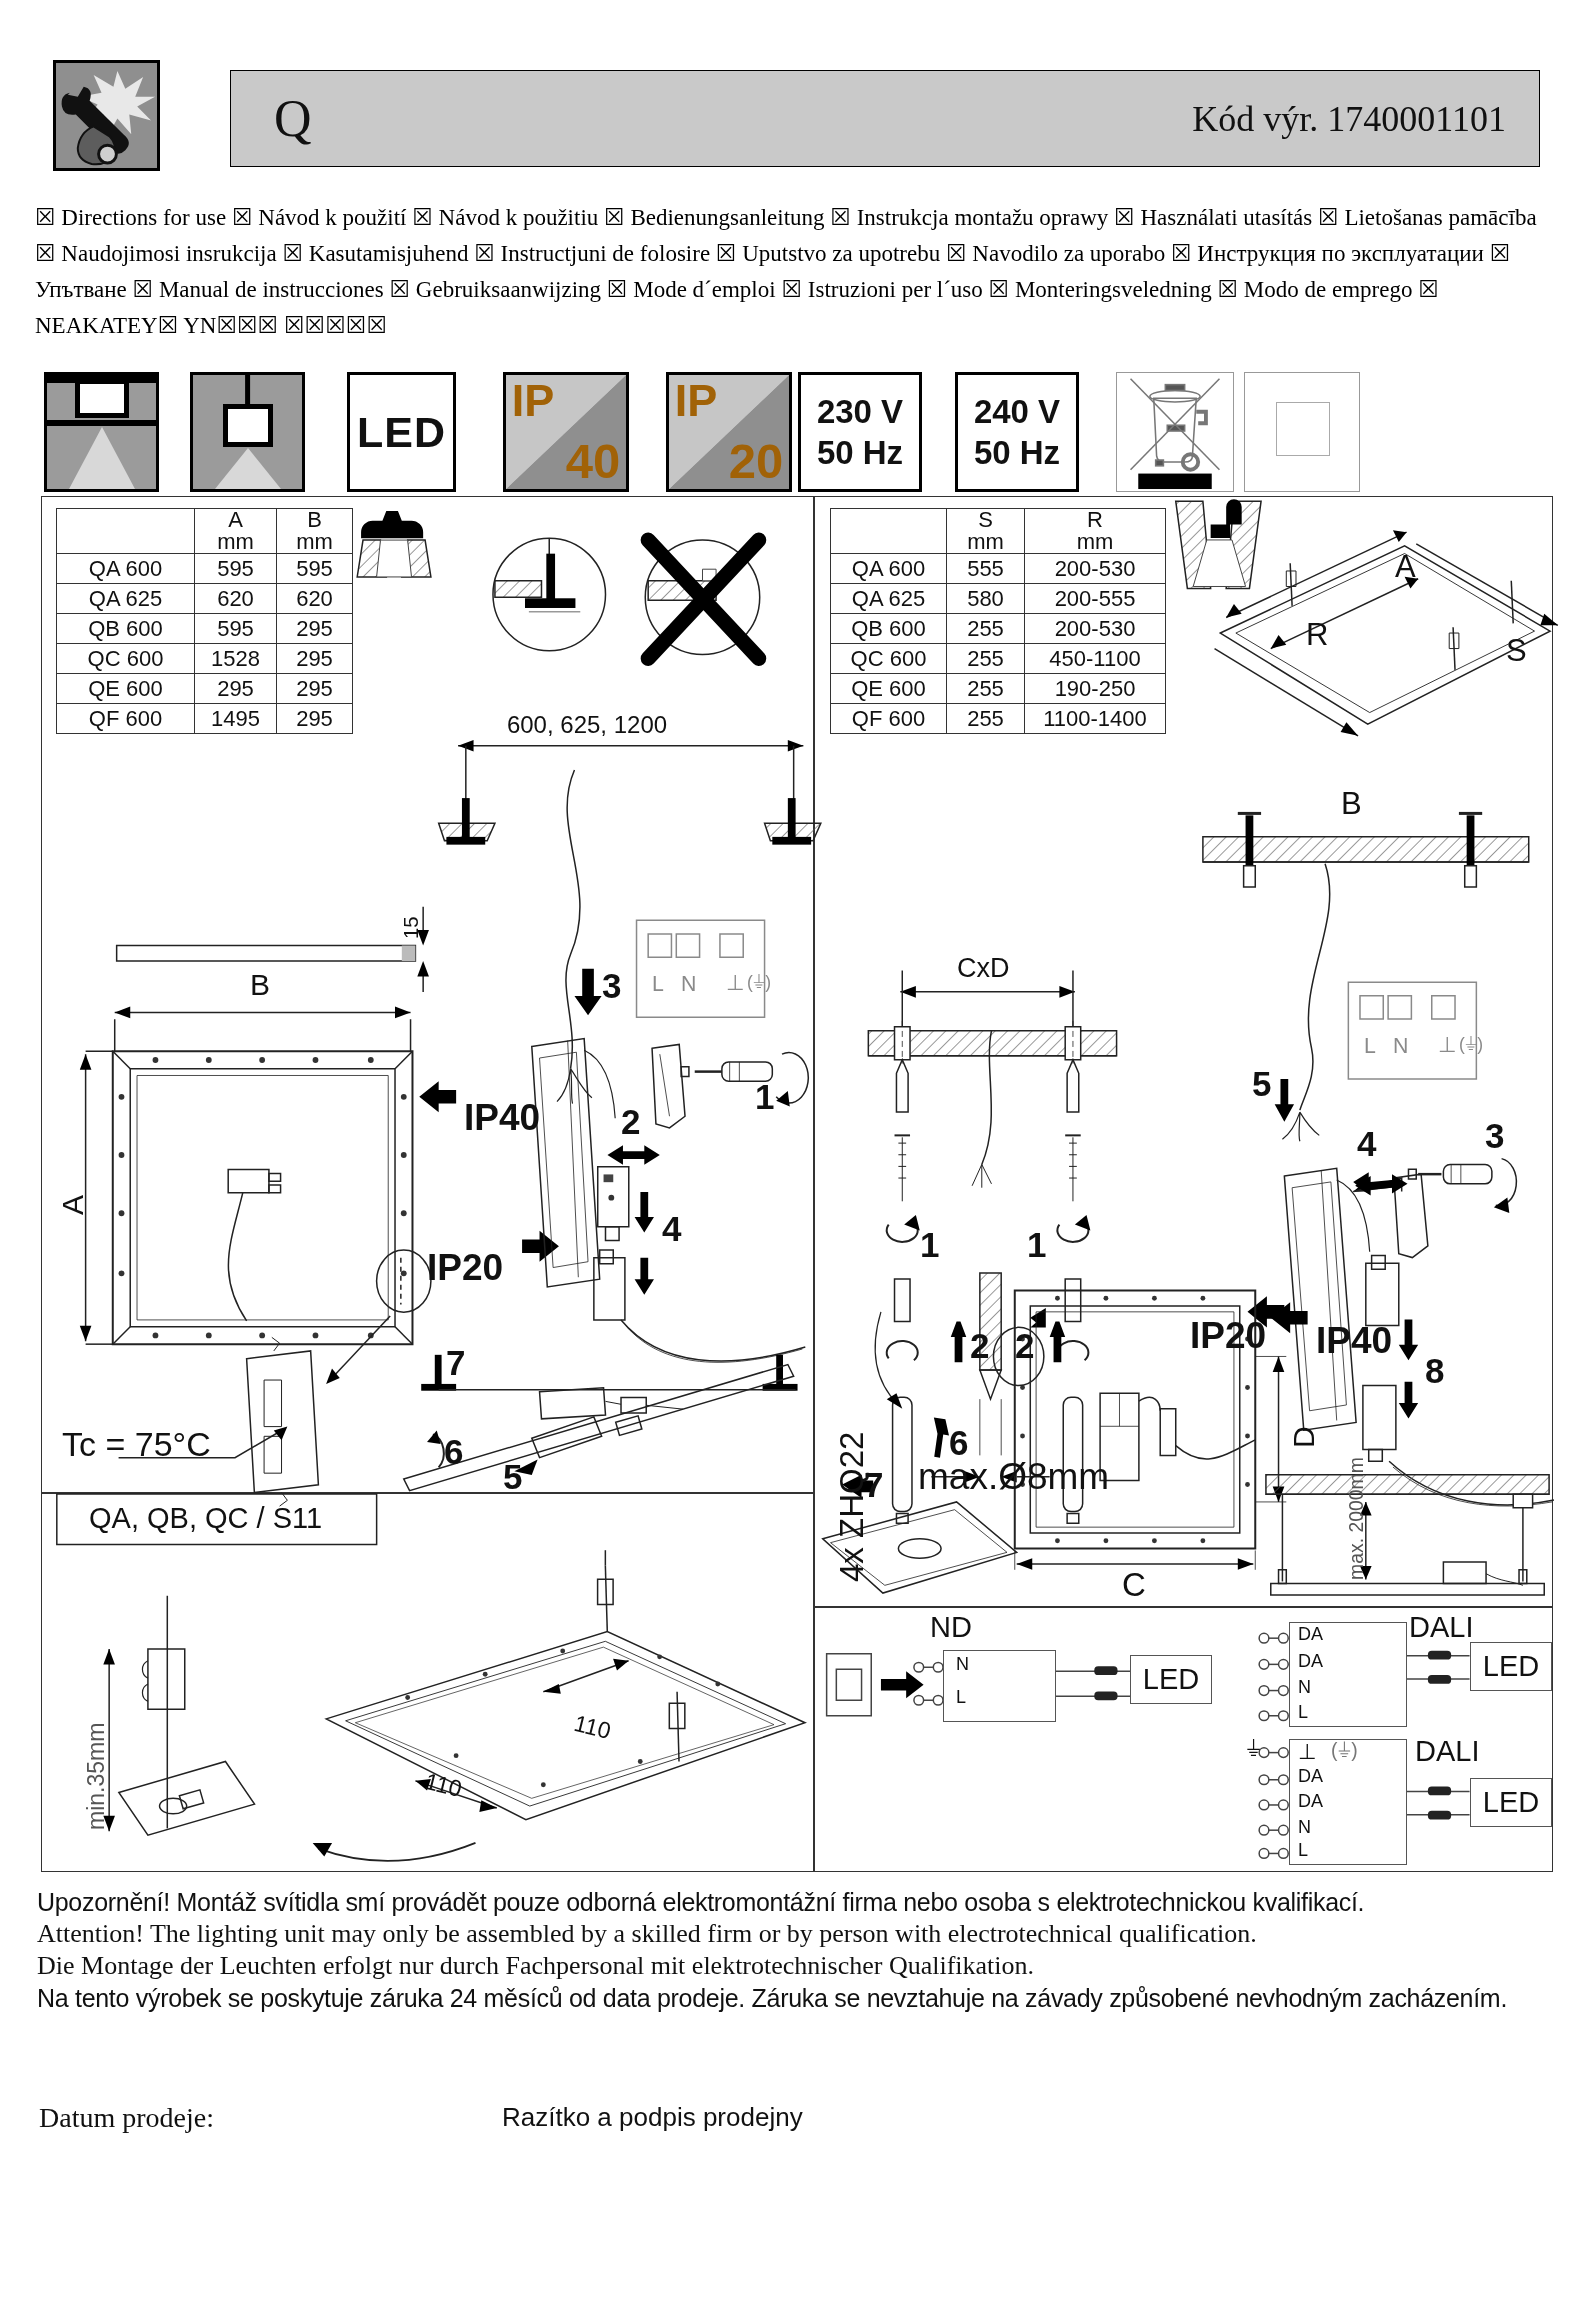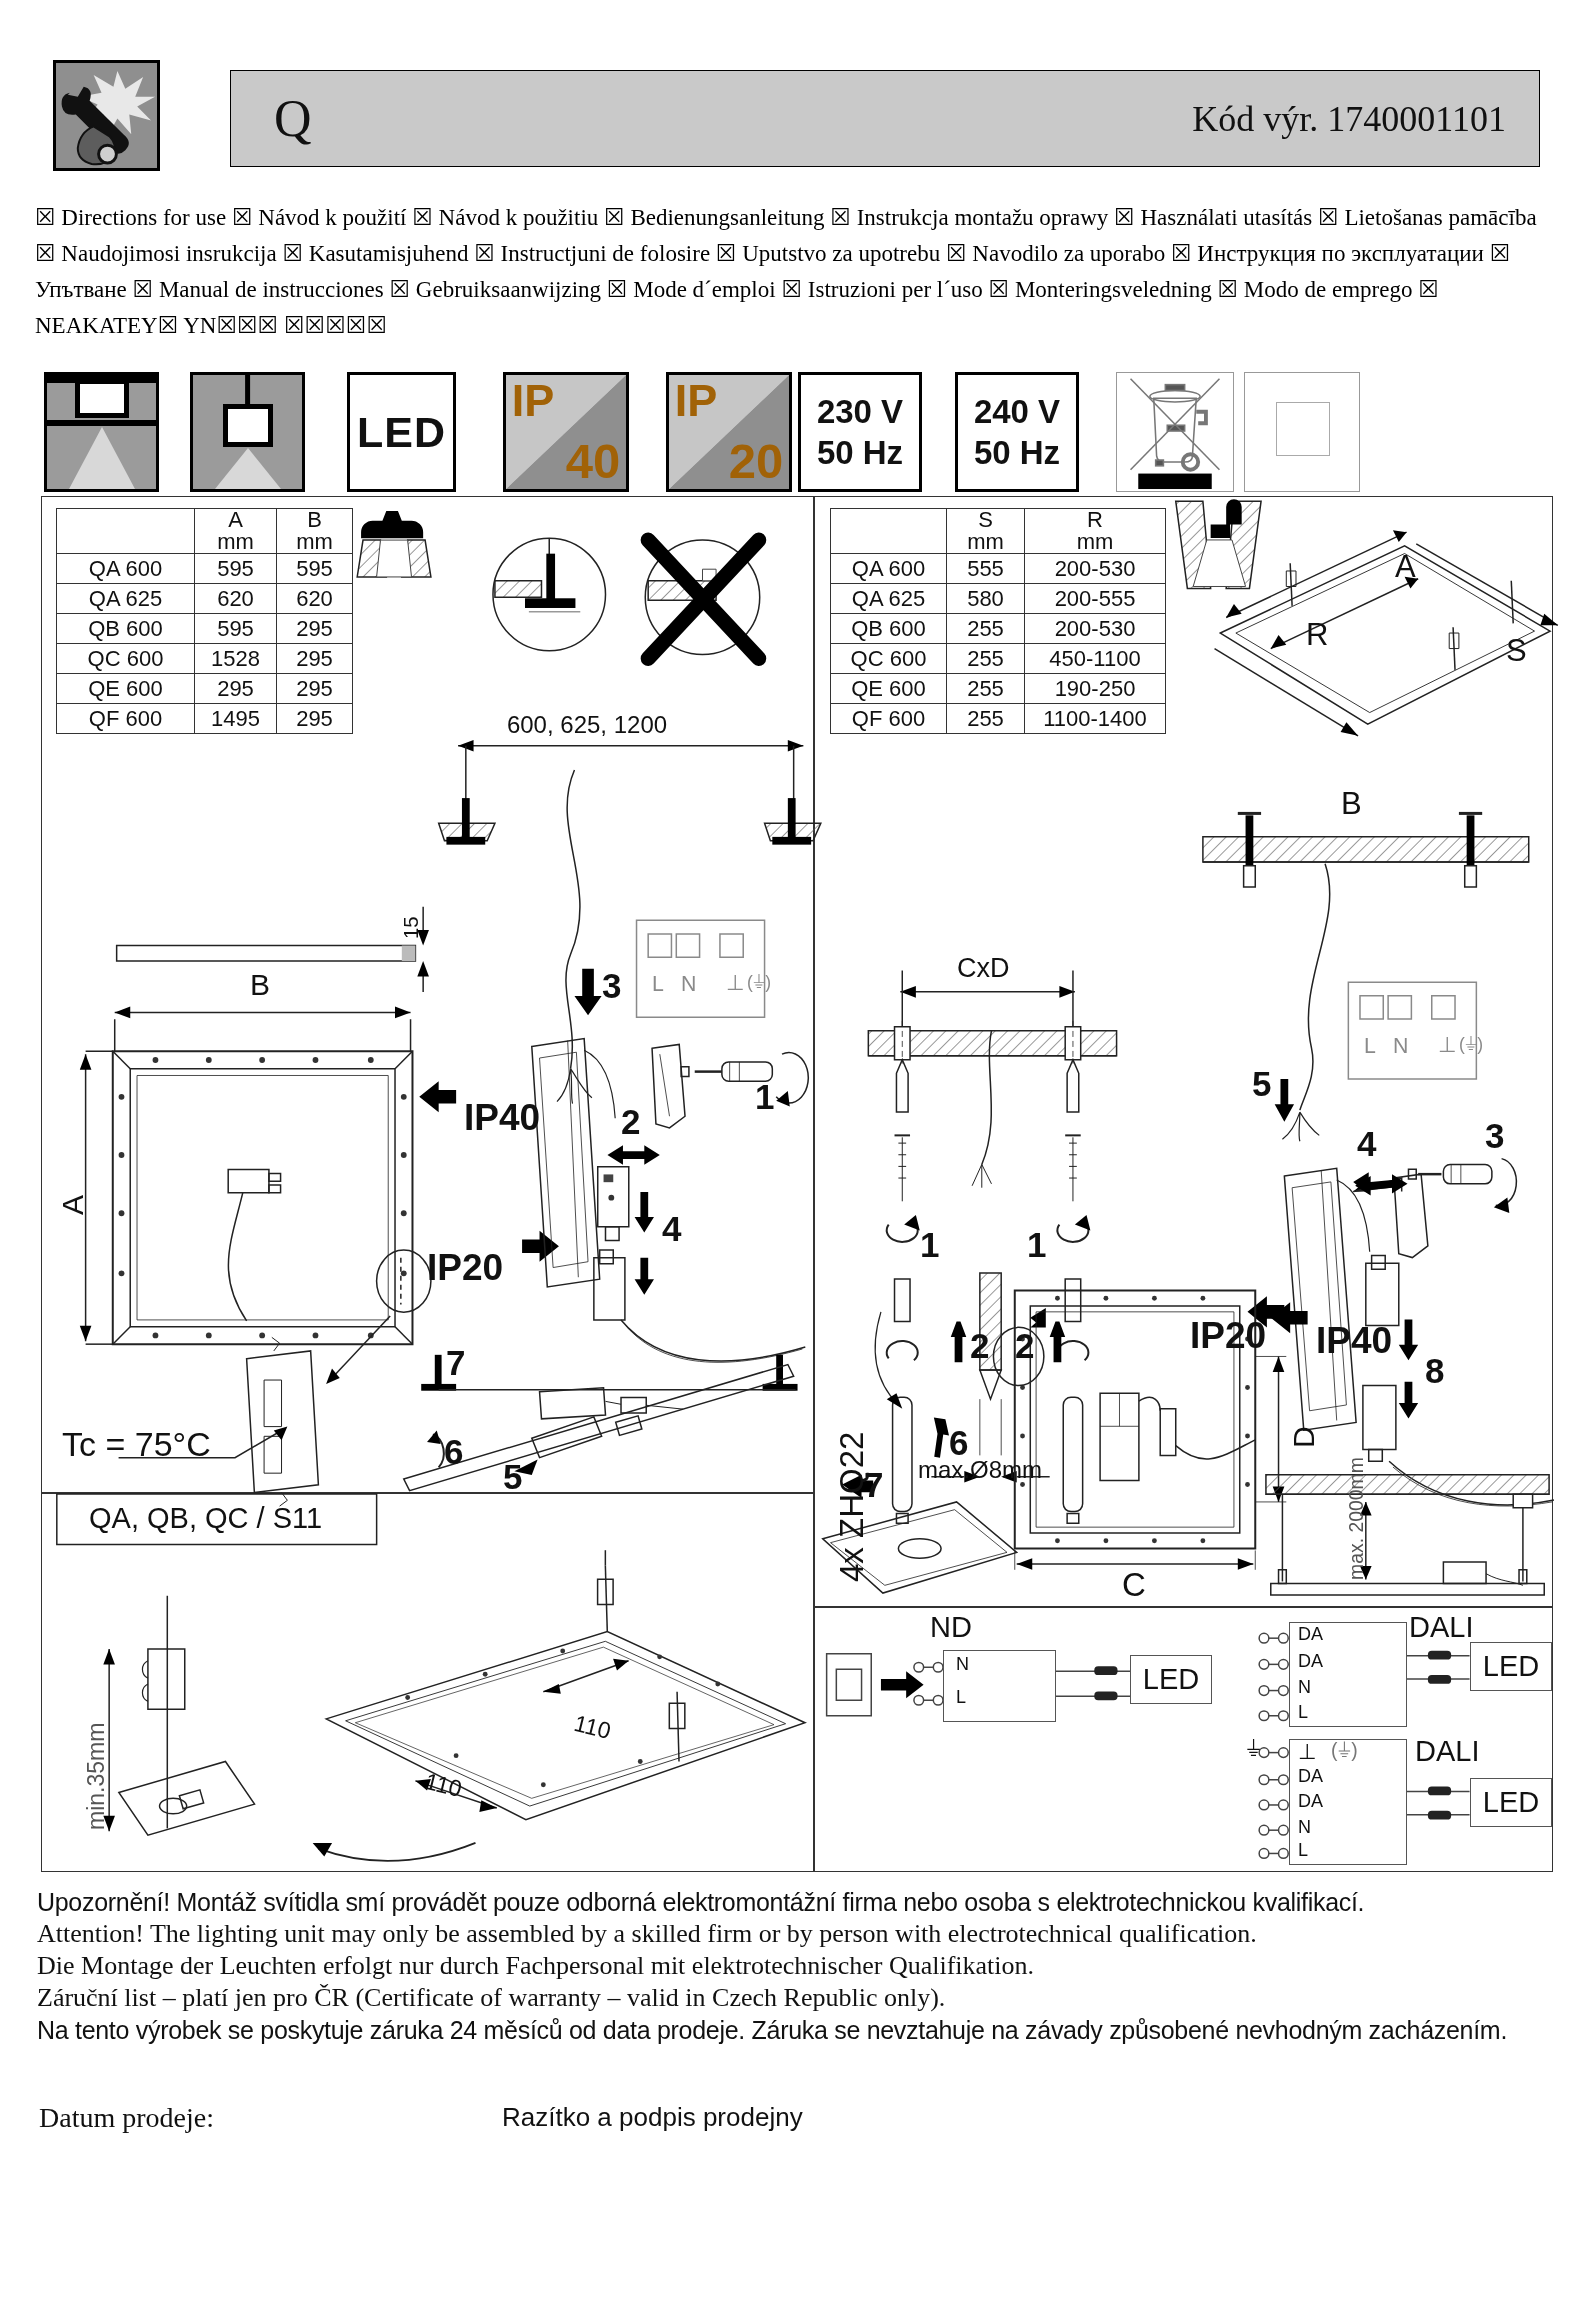--- a/index.html
+++ b/index.html
@@ -815,40 +815,39 @@
 <div class="dlab" style="left:1395px;top:549px;font-size:31px;">A</div>
 <div class="dlab" style="left:1306px;top:617px;font-size:31px;">R</div>
 <div class="dlab" style="left:1506px;top:633px;font-size:31px;">S</div>
 <div class="dlab" style="left:1341px;top:786px;font-size:31px;">B</div>
 <div class="dlab" style="left:957px;top:953px;font-size:27px;">CxD</div>
 <div class="dlab step" style="left:920px;top:1225px;">1</div>
 <div class="dlab step" style="left:1027px;top:1225px;">1</div>
 <div class="dlab step" style="left:970px;top:1326px;">2</div>
 <div class="dlab step" style="left:1015px;top:1326px;">2</div>
 <div class="dlab rot" style="left:833px;top:1582px;font-size:33px;">4x ZHQ22</div>
-<div class="dlab" style="left:918px;top:1456px;font-size:24px;">max.Ø8mm</div>
+<div class="dlab" style="left:918px;top:1456px;font-size:37px;">max.Ø8mm</div>
 <div class="dlab step" style="left:1252px;top:1064px;">5</div>
 <div class="dlab step" style="left:1357px;top:1124px;">4</div>
 <div class="dlab step" style="left:1485px;top:1116px;">3</div>
 <div class="dlab step" style="left:1425px;top:1351px;">8</div>
 <div class="dlab big" style="left:1190px;top:1291px;">IP20</div>
 <div class="dlab step" style="left:949px;top:1423px;">6</div>
 <div class="dlab step" style="left:864px;top:1465px;">7</div>
 <div class="dlab big" style="left:1316px;top:1296px;">IP40</div>
 <div class="dlab rot" style="left:1287px;top:1448px;font-size:30px;">D</div>
 <div class="dlab" style="left:1122px;top:1566px;font-size:33px;">C</div>
 <div class="dlab rot" style="left:1345px;top:1580px;font-size:19.4px;color:#555;">max. 2000mm</div>
 <div class="dlab gray" style="left:1364px;top:1034px;font-size:21.3px;">L</div>
 <div class="dlab gray" style="left:1393px;top:1034px;font-size:21.3px;">N</div>
 <div class="dlab gray" style="left:1438px;top:1032px;font-size:21.3px;">⊥</div>
 <div class="dlab gray" style="left:1459px;top:1034px;font-size:17.5px;">(⏚)</div>
 
 <div class="abs warnings">
   <p class="wcz">Upozornění! Montáž svítidla smí provádět pouze odborná elektromontážní firma nebo osoba s elektrotechnickou kvalifikací.</p>
   <p class="wsr">Attention! The lighting unit may only be assembled by a skilled firm or by person with electrotechnical qualification.</p>
   <p class="wsr">Die Montage der Leuchten erfolgt nur durch Fachpersonal mit elektrotechnischer Qualifikation.</p>
-  <p class="wsr">Záruční list – platí jen pro ČR (Certificate of warranty – valid in Czech Republic only).</p>
   <p class="wcz">Na tento výrobek se poskytuje záruka 24 měsíců od data prodeje. Záruka se nevztahuje na závady způsobené nevhodným zacházením.</p>
 </div>
 
 <div class="abs footer-date">Datum prodeje:</div>
 <div class="abs footer-stamp">Razítko a podpis prodejny</div>
 
 
 </body></html>

